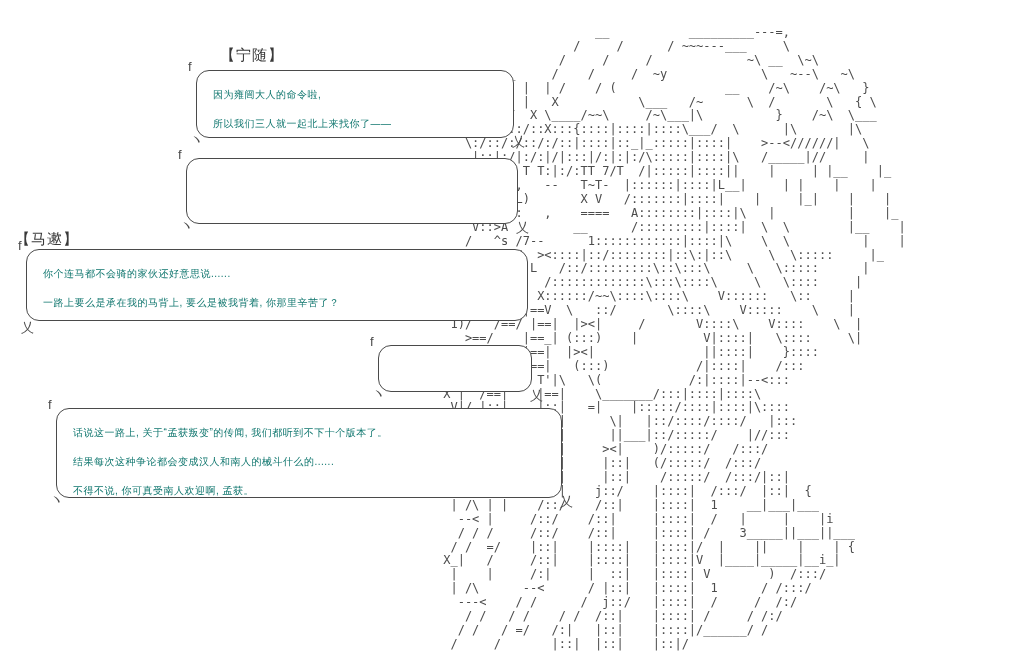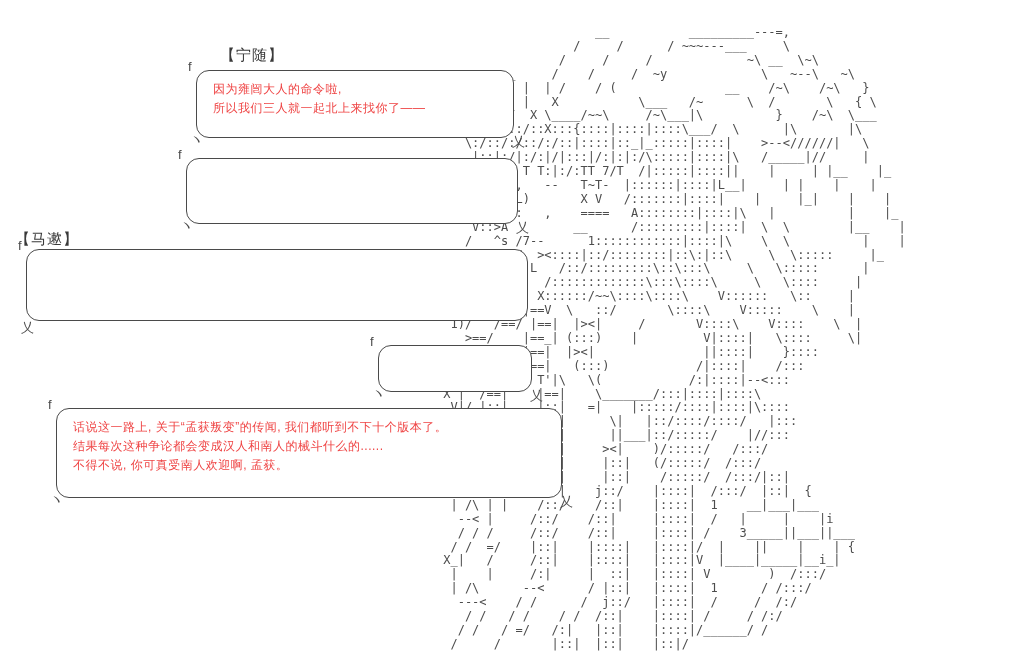--- a/index.html
+++ b/index.html
@@ -23,23 +23,23 @@
   .bubble-box{
     position:absolute;
     border:1.4px solid #4a4a4a;
     border-radius:13px;
     background:#ffffff;
     box-sizing:border-box;
     z-index:5;
   }
   .bubble-text{
     padding:9px 14px 6px 16px;
-    font-size:12px;
-    line-height:19px;
-    color:#ef4444;
+    font-size:10px;
+    line-height:29px;
+    color:#0f766e;
     white-space:pre;
     letter-spacing:0.5px;
   }
   .corner{position:absolute;font-size:13px;color:#4a4a4a;z-index:6;line-height:1;}
   .c-tl{left:-9px;top:-11px;}
   .c-bl{left:-7px;bottom:-9px;}
   .c-tail-br{right:-12px;bottom:-11px;}
   .c-tail-bl{left:-6px;bottom:-14px;}
   .aa-art{
     position:absolute;
@@ -121,20 +121,22 @@
       <span class="corner c-bl">ヽ</span>
       <span class="corner c-tail-br">乂</span>
     </div>
   </div>
 
   <div class="bubble">
     <div class="speaker-label" style="left:15px;top:230px;">【马遬】</div>
     <div class="bubble-box" style="left:26px;top:249px;width:502px;height:72px;">
       <span class="corner c-tl">f</span>
       <span class="corner c-tail-bl">乂</span>
+      <div class="bubble-text">你个连马都不会骑的家伙还好意思说......
+一路上要么是承在我的马背上, 要么是被我背着, 你那里辛苦了？</div>
     </div>
   </div>
 
   <div class="bubble">
     <div class="bubble-box" style="left:378px;top:345px;width:154px;height:47px;">
       <span class="corner c-tl">f</span>
       <span class="corner c-bl">ヽ</span>
       <span class="corner c-tail-br">乂</span>
     </div>
   </div>

